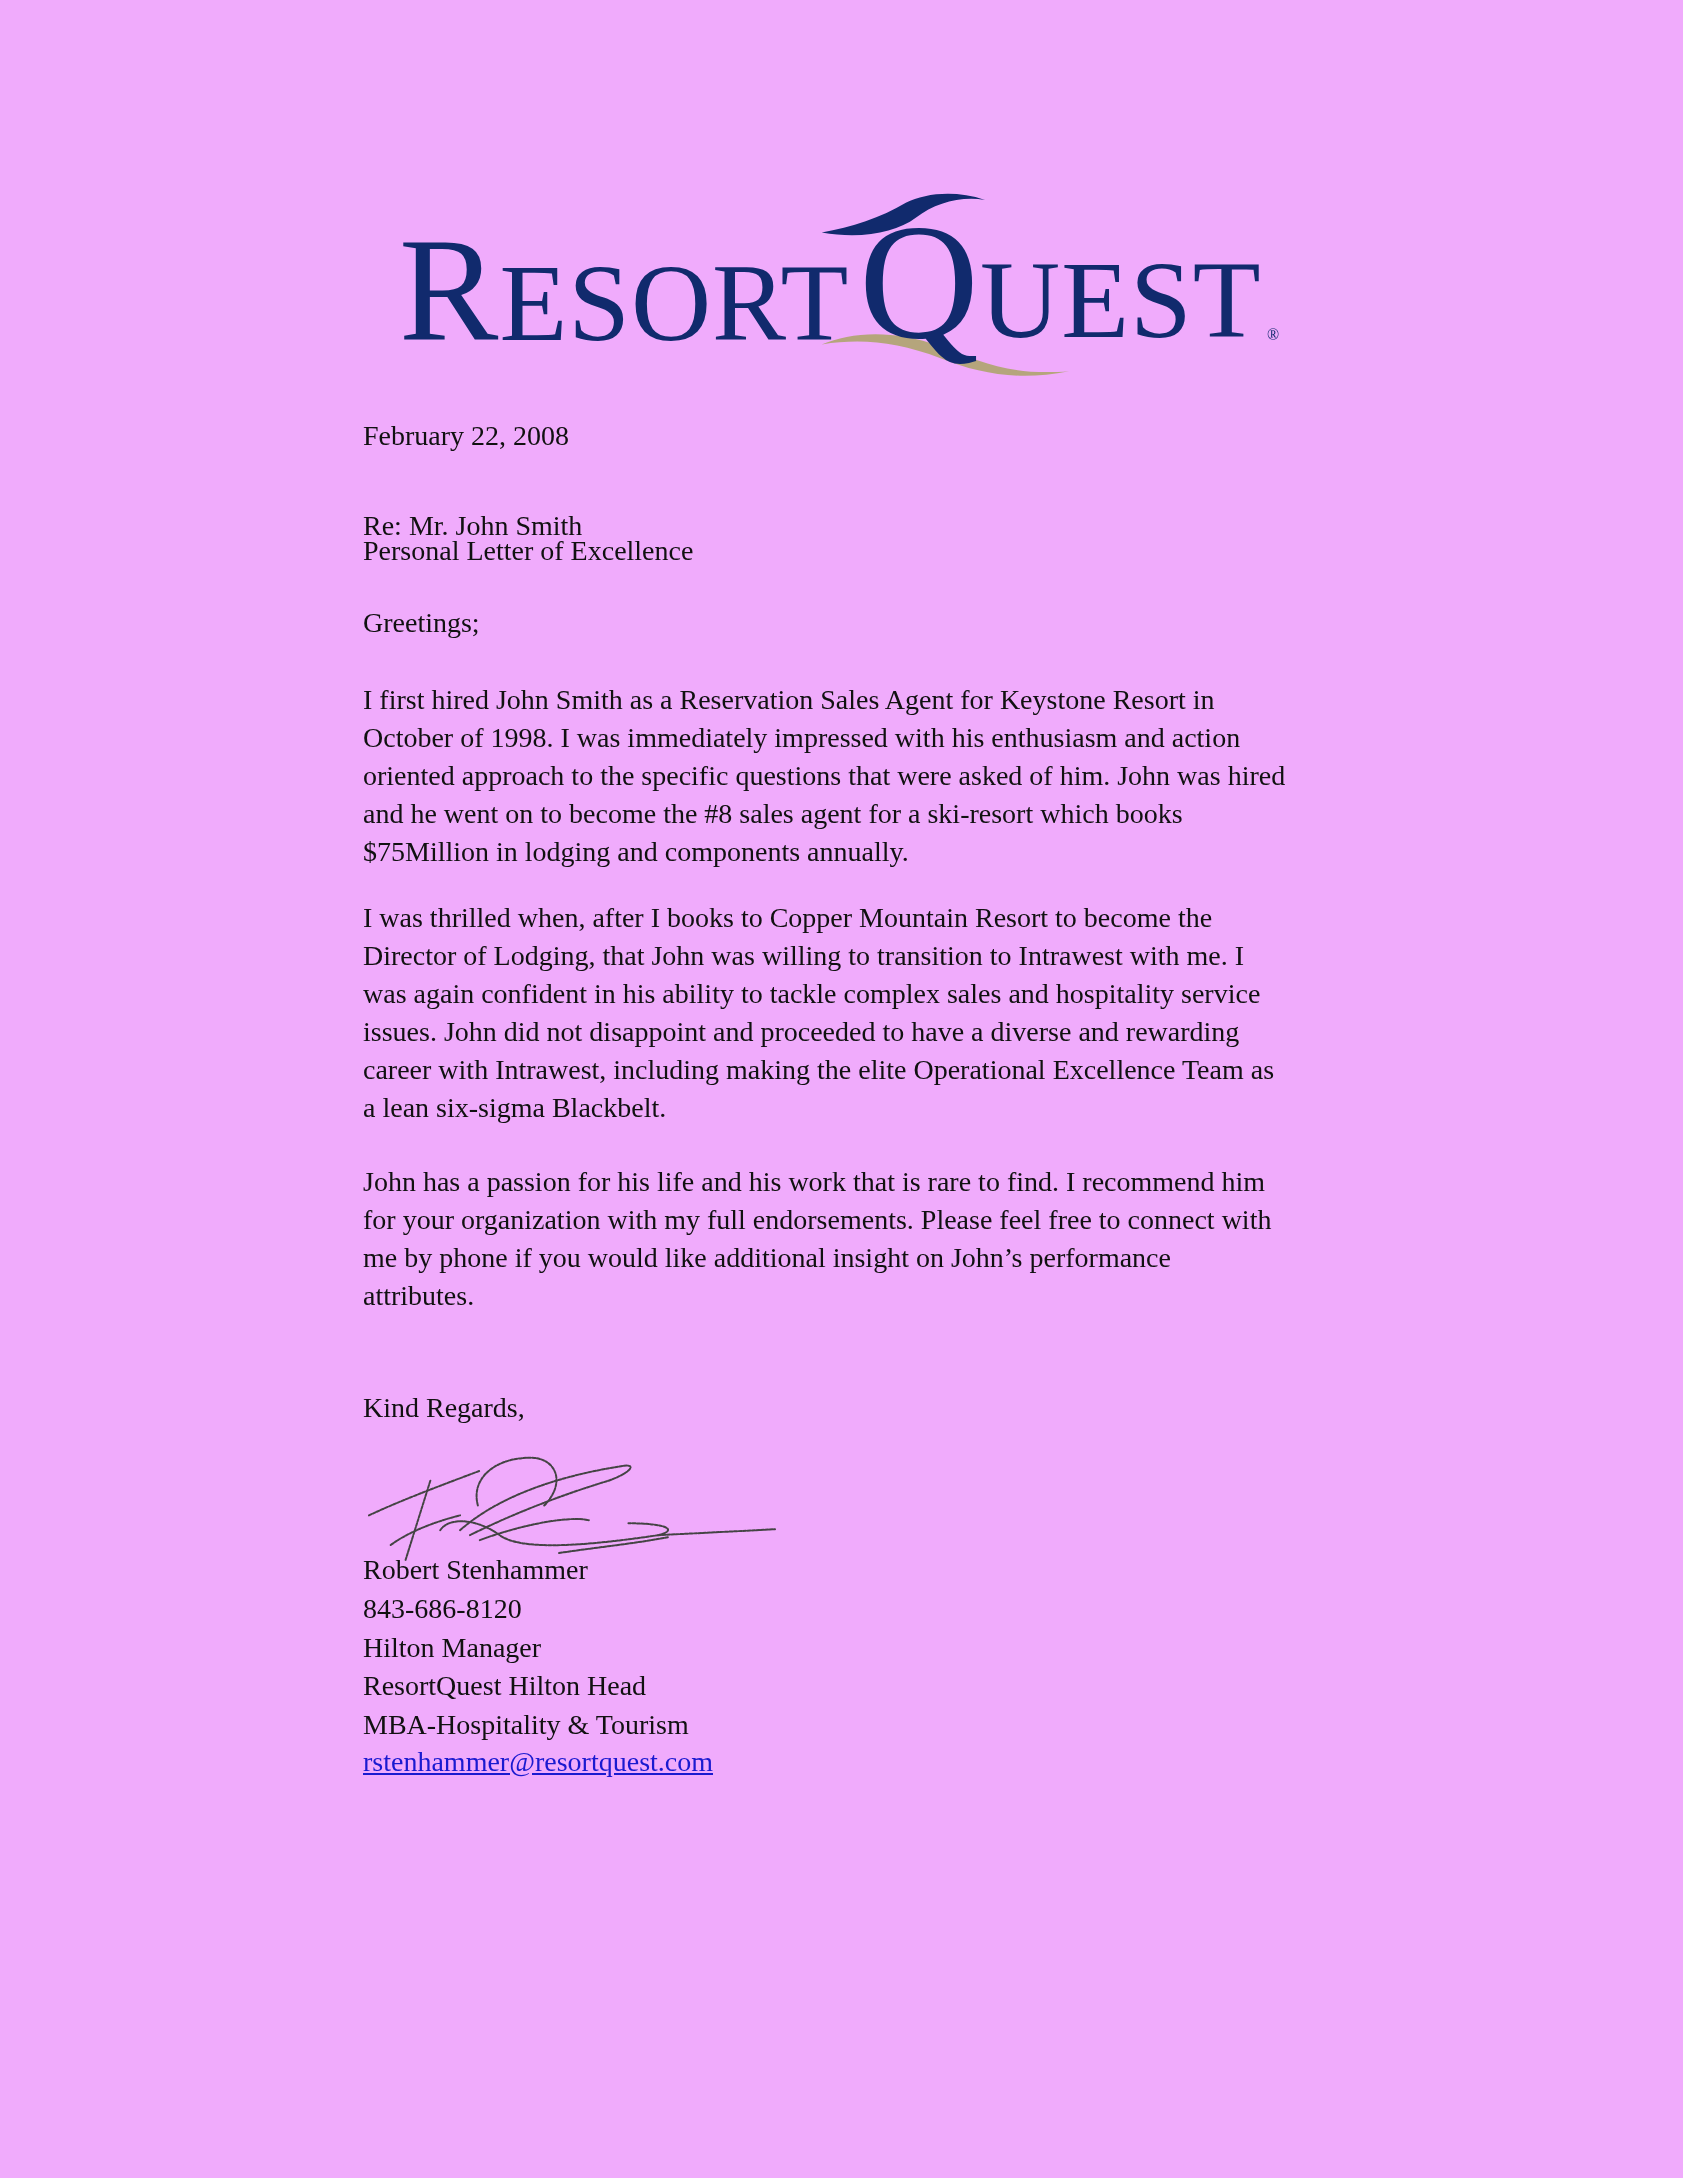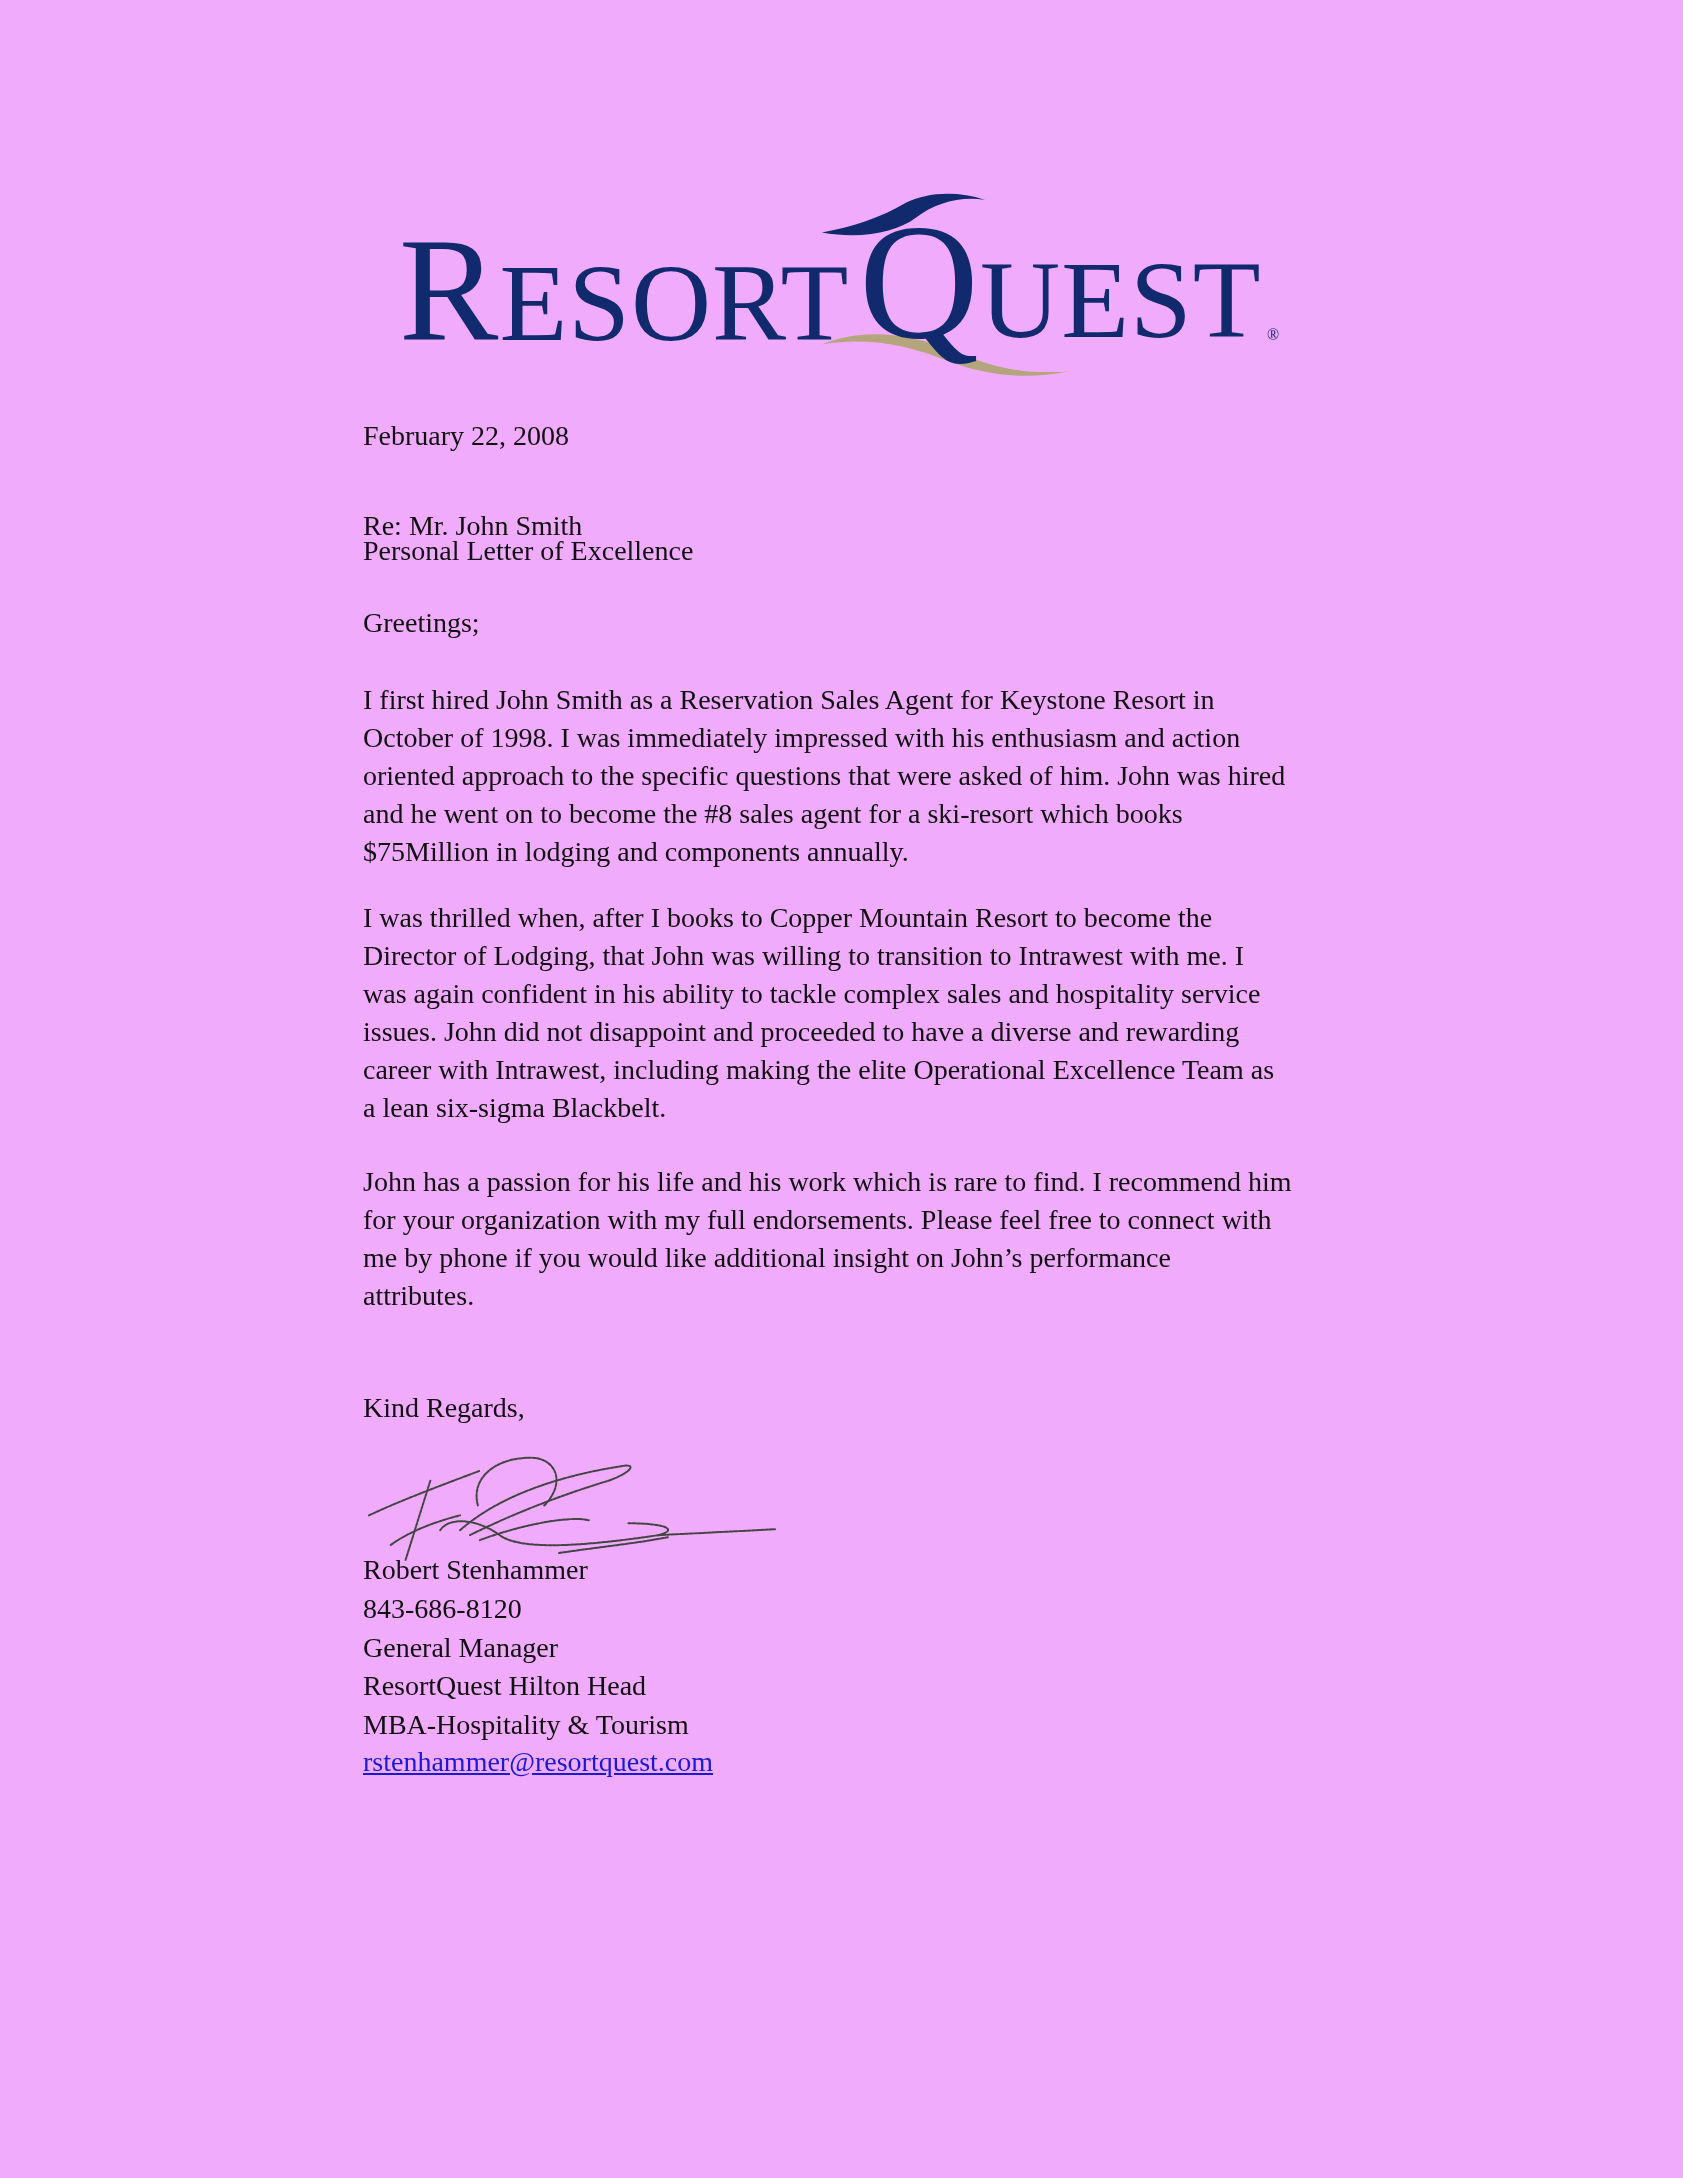--- a/index.html
+++ b/index.html
@@ -66,21 +66,21 @@
   <div class="txt para" style="top:899px;">
     <span class="line">I was thrilled when, after I books to Copper Mountain Resort to become the</span>
     <span class="line">Director of Lodging, that John was willing to transition to Intrawest with me. I</span>
     <span class="line">was again confident in his ability to tackle complex sales and hospitality service</span>
     <span class="line">issues. John did not disappoint and proceeded to have a diverse and rewarding</span>
     <span class="line">career with Intrawest, including making the elite Operational Excellence Team as</span>
     <span class="line">a lean six-sigma Blackbelt.</span>
   </div>
 
   <div class="txt para" style="top:1163px;">
-    <span class="line">John has a passion for his life and his work which is rare to find. I recommend him</span>
+    <span class="line">John has a passion for his life and his work that is rare to find. I recommend him</span>
     <span class="line">for your organization with my full endorsements. Please feel free to connect with</span>
     <span class="line">me by phone if you would like additional insight on John’s performance</span>
     <span class="line">attributes.</span>
   </div>
 
   <div class="txt" style="top:1389px;">Kind Regards,</div>
 
   <svg class="sig" viewBox="0 0 420 130">
     <g fill="none" stroke="#444" stroke-width="2" stroke-dasharray="3 1.5" stroke-linecap="round">
       <path d="M8 80 C 40 65, 80 50, 120 35"></path>
@@ -90,19 +90,19 @@
       <path d="M100 95 C 140 60, 200 40, 265 30 C 280 28, 270 38, 250 45 C 200 60, 150 80, 110 100"></path>
       <path d="M120 105 C 160 90, 210 80, 230 85"></path>
       <path d="M80 95 C 90 80, 120 85, 140 100 C 160 115, 220 112, 300 100 C 320 95, 310 88, 270 88"></path>
       <path d="M200 118 C 240 112, 280 108, 310 102"></path>
       <path d="M300 100 C 340 98, 380 96, 418 94"></path>
     </g>
   </svg>
 
   <div class="txt" style="top:1551px;">Robert Stenhammer</div>
   <div class="txt" style="top:1590px;">843-686-8120</div>
-  <div class="txt" style="top:1629px;">General Manager</div>
+  <div class="txt" style="top:1629px;">Hilton Manager</div>
   <div class="txt" style="top:1667px;">ResortQuest Hilton Head</div>
   <div class="txt" style="top:1706px;">MBA-Hospitality &amp; Tourism</div>
   <a class="txt email" style="top:1743px;" title="rstenhammer@resortquest.com">rstenhammer@resortquest.com</a>
 
 </div>
 
 
 </body></html>

